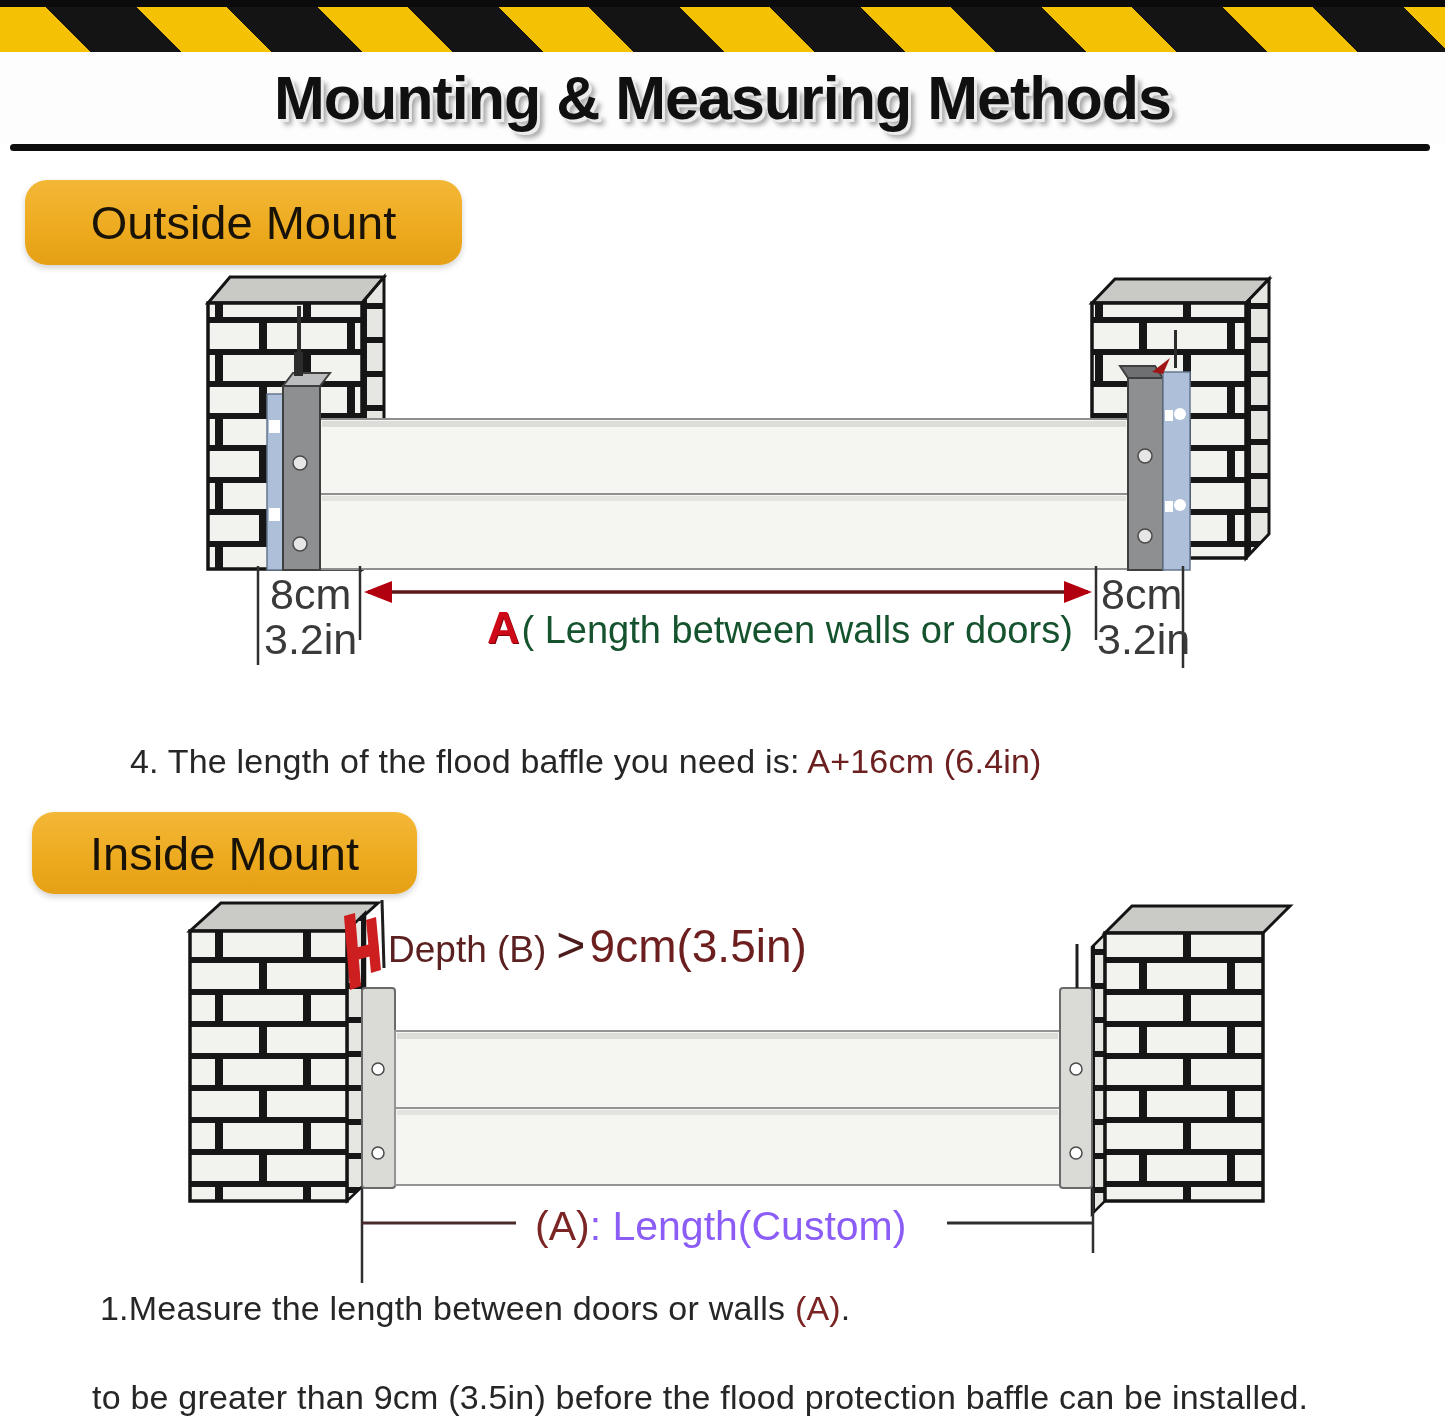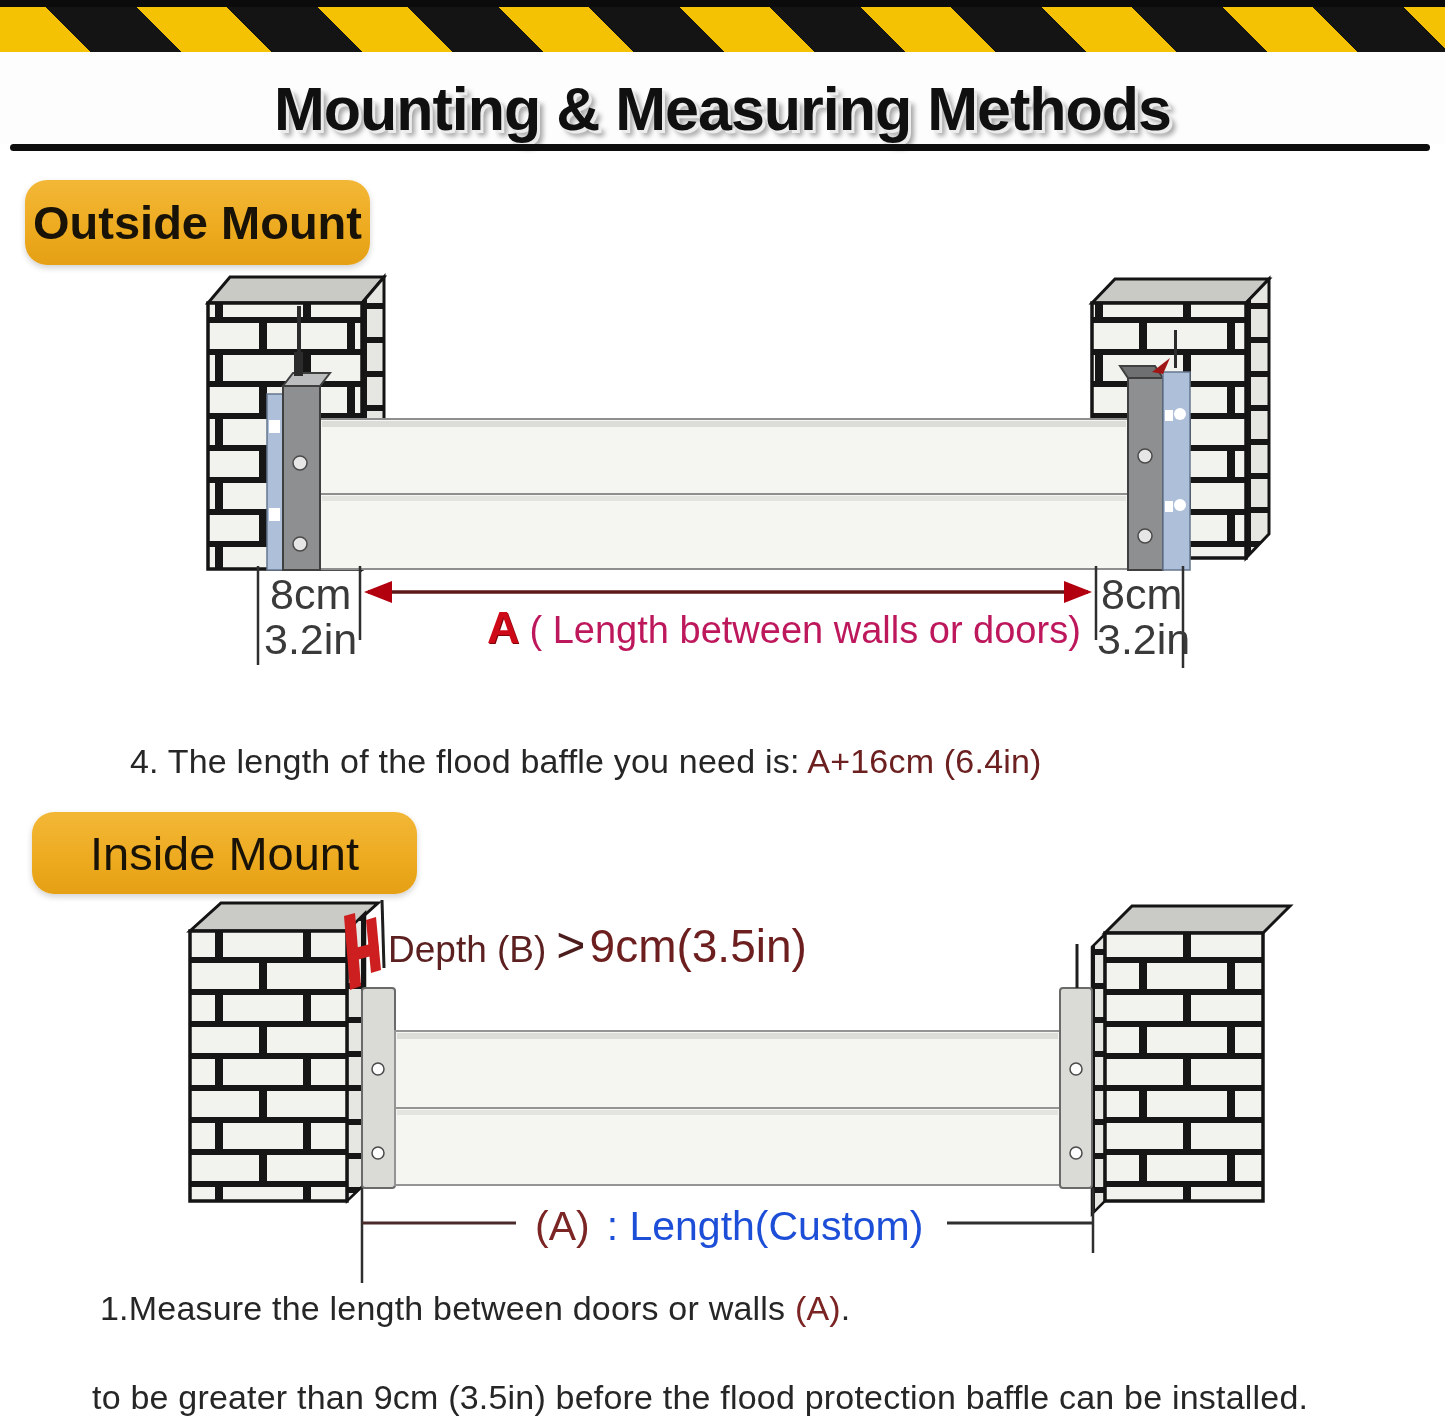--- a/index.html
+++ b/index.html
@@ -7,49 +7,49 @@
          font-family:"Liberation Sans",sans-serif;}
   .abs{position:absolute;}
   .txt{white-space:nowrap;font-family:"Liberation Sans",sans-serif;}
 
   
   .tape{left:0;top:0;width:1445px;height:52px;box-sizing:border-box;
         border-top:7px solid #0b0b0b;
         background:repeating-linear-gradient(45deg,#f4c103 0 64px,#141414 64px 128px);
         box-shadow:0 3px 6px rgba(0,0,0,.25);}
   .title-band{left:0;top:52px;width:1445px;height:92px;background:#fdfdfd;
-        display:flex;align-items:flex-end;justify-content:center;}
+        display:flex;align-items:center;justify-content:center;}
   .page-title{font-size:61px;font-weight:700;letter-spacing:-1px;color:#101010;
         text-shadow:3px 3px 0 #ececec,6px 6px 5px rgba(0,0,0,.35);}
   .underline{left:10px;top:144px;width:1420px;height:7px;background:#0d0d0d;border-radius:4px;}
 
   
   .badge{background:linear-gradient(180deg,#f3b737 0%,#edaa1f 60%,#e5a015 100%);
         border-radius:22px;display:flex;align-items:center;justify-content:center;
         box-shadow:0 3px 6px rgba(0,0,0,.18);}
   .badge span{font-size:47px;color:#191307;}
 
   
   .dim{font-size:43px;color:#3a3a3a;line-height:1.05;}
   .span-row{display:flex;align-items:baseline;}
   .span-letter{font-size:45px;font-weight:700;color:#cf0a18;text-shadow:1px 1px 0 #7e0008;margin-right:2px;}
-  .span-caption{font-size:38px;color:#be185d;margin-left:8px;}
+  .span-caption{font-size:38px;color:#14532d;}
 
   .ins{font-size:34px;color:#262626;letter-spacing:.2px;}
   .maroon{color:#7b2424;}
   .redmaroon{color:#6d2020;}
 
   .depth-row{display:flex;align-items:baseline;}
   .depth-label{font-size:37px;color:#5c2020;}
   .depth-gt{font-size:50px;color:#4a1c1c;margin:0 4px 0 10px;}
   .depth-value{font-size:46px;color:#6d1f1f;}
 
   .len-row{display:flex;align-items:baseline;font-size:41px;}
   .len-a{color:#7c2525;}
-  .len-rest{color:#1d4ed8;margin-left:17px;}
+  .len-rest{color:#8b5cf6;}
 </style>
 </head>
 <body>
 
 <div class="stage">
 
   <svg class="abs" style="left:0;top:0;" width="1445" height="1421" viewBox="0 0 1445 1421">
     <defs>
       <pattern id="brickF" width="88" height="64" patternUnits="userSpaceOnUse">
         <rect width="88" height="64" fill="#161616"></rect>
@@ -166,21 +166,21 @@
       <line x1="947" y1="1223" x2="1093" y2="1223" stroke="#2f2f2f" stroke-width="3"></line>
     </g>
   </svg>
 
   <div class="abs tape"></div>
   <div class="abs title-band">
     <div class="page-title txt">Mounting &amp; Measuring Methods</div>
   </div>
   <div class="abs underline"></div>
 
-  <div class="abs badge" style="left:25px;top:180px;width:345px;height:85px;font-weight:bold;">
+  <div class="abs badge" style="left:25px;top:180px;width:437px;height:85px;">
     <span class="txt">Outside Mount</span>
   </div>
 
   <div class="abs dim txt" style="left:270px;top:572px;">8cm</div>
   <div class="abs dim txt" style="left:264px;top:617px;">3.2in</div>
   <div class="abs dim txt" style="left:1101px;top:572px;">8cm</div>
   <div class="abs dim txt" style="left:1097px;top:617px;">3.2in</div>
 
   <div class="abs span-row txt" style="left:487px;top:602px;">
     <span class="span-letter">A</span>

